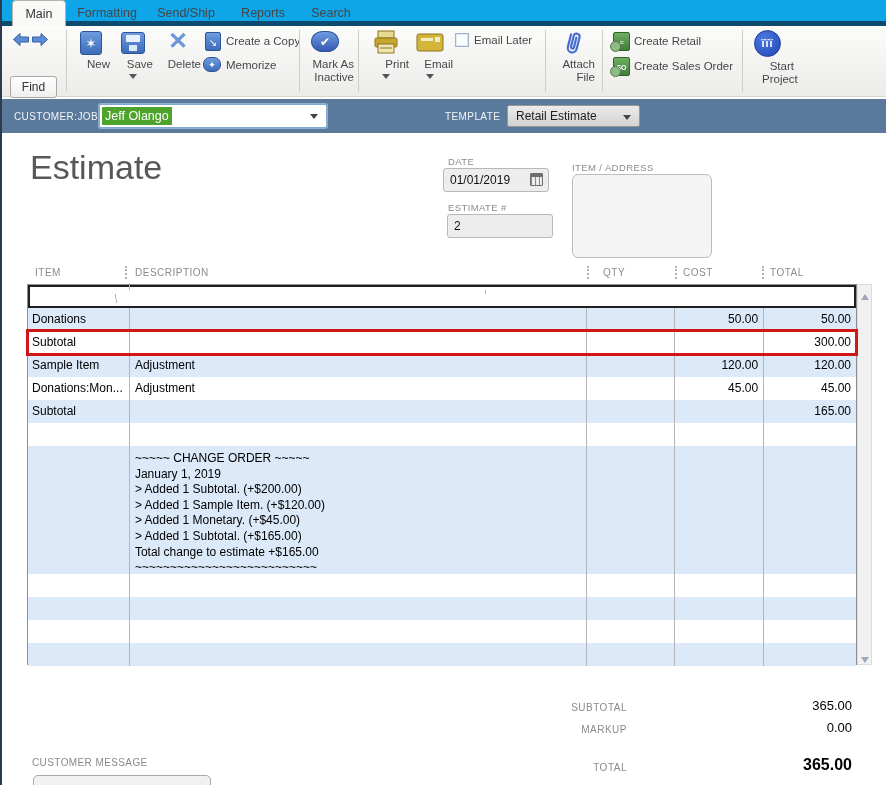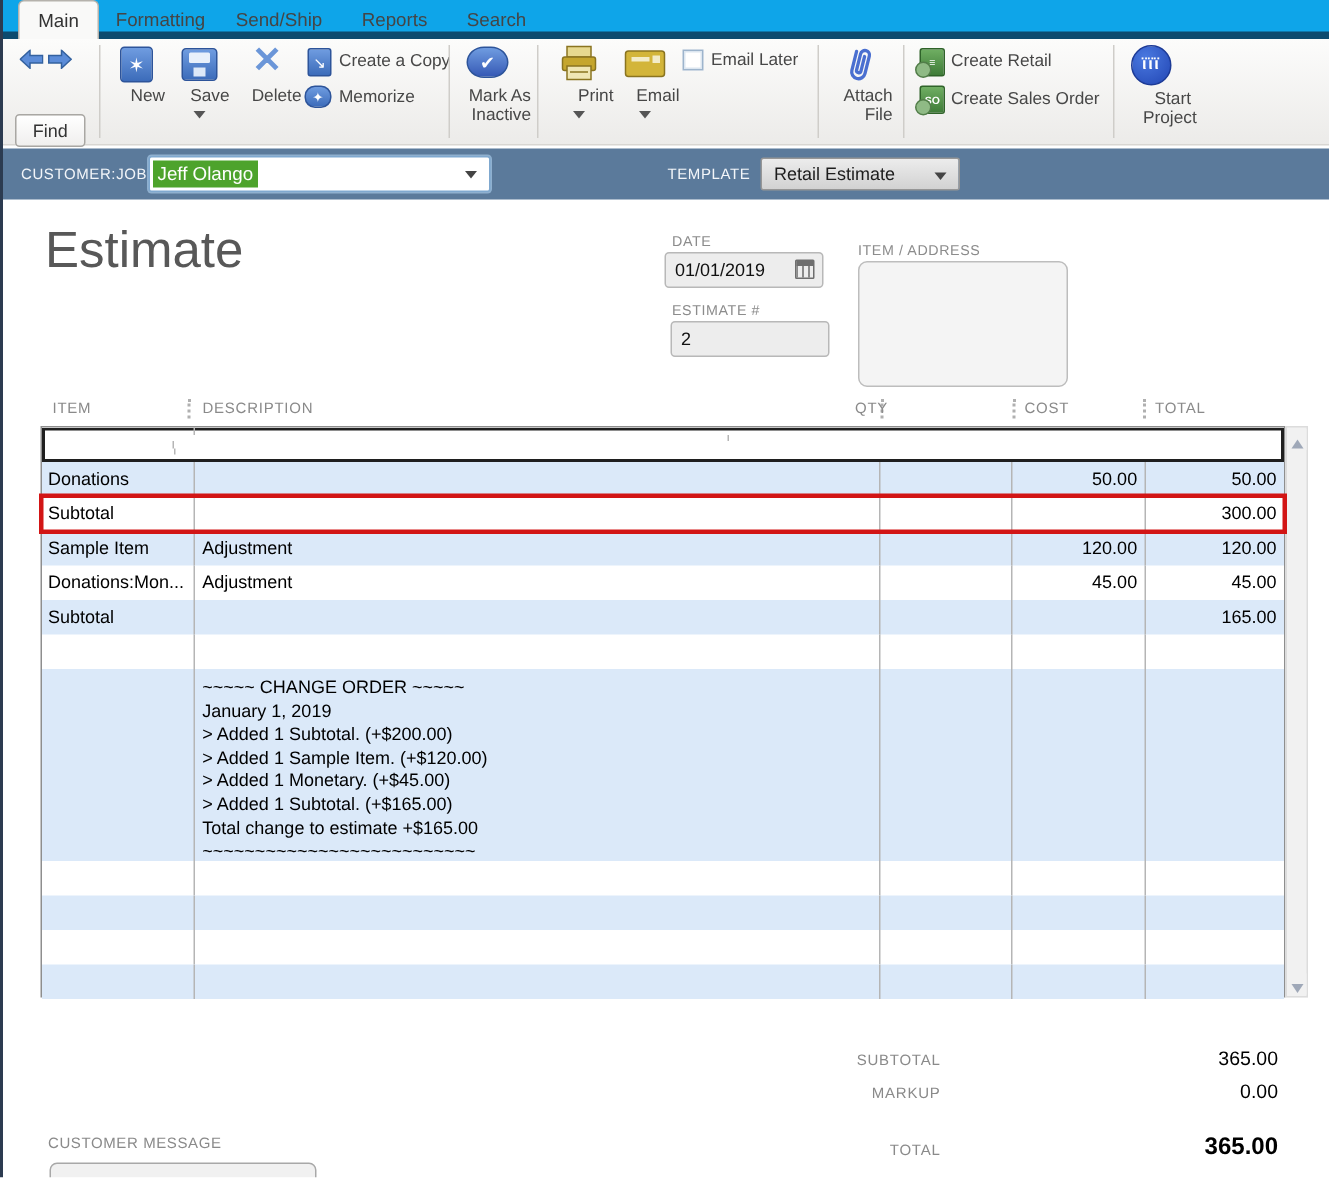--- a/index.html
+++ b/index.html
@@ -193,21 +193,21 @@
     <span>2</span>
   </div>
 
   <div class="flabel" style="left:570px;top:162px;">ITEM / ADDRESS</div>
   <div class="addrbox"></div>
 
   <div class="thead-label" style="left:33px;">ITEM</div>
   <div class="thead-sep" style="left:123px;"></div>
   <div class="thead-label" style="left:133px;">DESCRIPTION</div>
   <div class="thead-sep" style="left:585px;"></div>
-  <div class="thead-label" style="left:568px;">QTY</div>
+  <div class="thead-label" style="left:601px;">QTY</div>
   <div class="thead-sep" style="left:673px;"></div>
   <div class="thead-label" style="left:681px;">COST</div>
   <div class="thead-sep" style="left:760px;"></div>
   <div class="thead-label" style="left:768px;">TOTAL</div>
 
   <div class="grid" id="grid-body">
       <div class="trow selected">
         <div class="tcell c-item">Entertainment</div>
         <div class="tcell c-desc"></div>
         <div class="tcell c-qty"></div>

